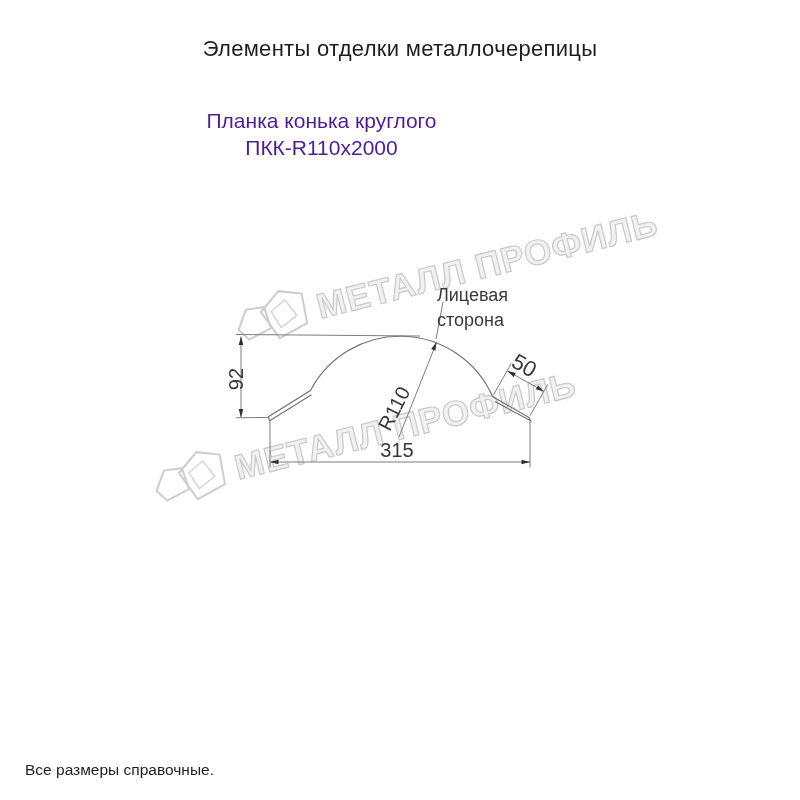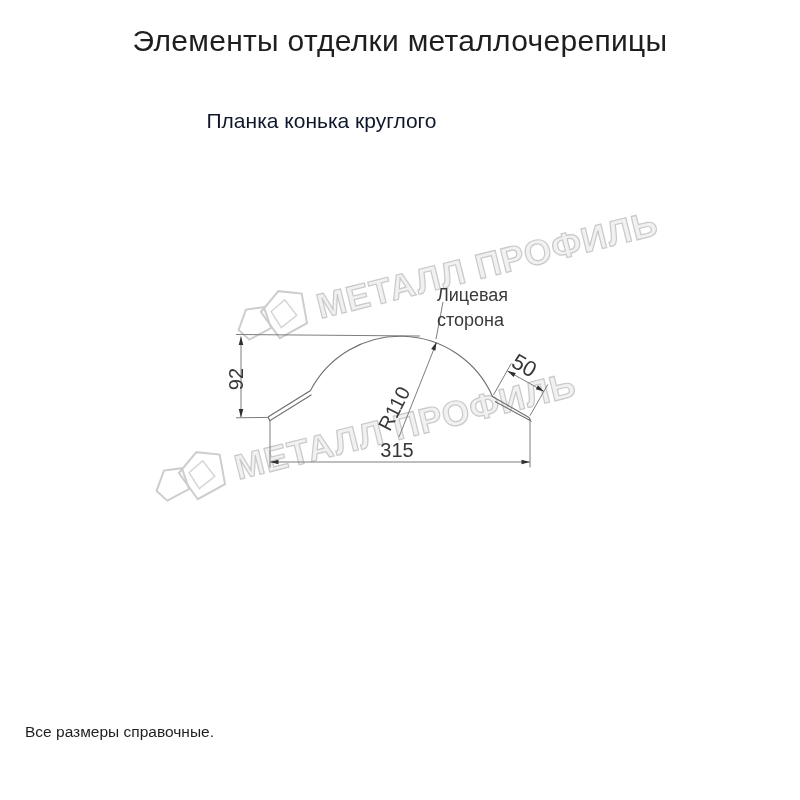--- a/index.html
+++ b/index.html
@@ -2,29 +2,29 @@
 <html><head>
 <meta charset="utf-8">
 <style>
   html,body{margin:0;padding:0;}
   body{
     width:800px;height:800px;position:relative;background:#ffffff;
     font-family:"Liberation Sans","DejaVu Sans",sans-serif;
     overflow:hidden;
   }
   .page-title{
-    position:absolute;top:24px;left:0;width:800px;text-align:center;
-    font-size:30px;font-weight:normal;color:#1e1e1e;letter-spacing:.3px;
+    position:absolute;top:36px;left:0;width:800px;text-align:center;
+    font-size:22px;font-weight:normal;color:#1e1e1e;letter-spacing:.3px;
   }
   .subtitle{
     position:absolute;top:107px;left:0;width:643px;text-align:center;
-    font-size:21px;line-height:27px;color:#0f172a;
+    font-size:21px;line-height:27px;color:#4c1d95;
   }
   .notes{
-    position:absolute;top:720px;left:25px;
+    position:absolute;top:758px;left:25px;
     font-size:15.5px;line-height:23.5px;color:#1f1f1f;
   }
   
   .wm-band{
     position:absolute;display:flex;align-items:center;gap:6px;
     transform:rotate(-14deg);transform-origin:0 50%;
     pointer-events:none;
   }
   .wm-text{
     font-size:35px;font-weight:bold;letter-spacing:1px;white-space:nowrap;
@@ -52,20 +52,21 @@
     <polygon points="4,30 16,12 34,14 36,36 12,42" fill="none" stroke="#c8c8c8" stroke-width="2"></polygon>
     <polygon points="30,18 52,2 74,10 72,40 42,48" fill="none" stroke="#c8c8c8" stroke-width="2"></polygon>
     <polygon points="40,20 56,12 64,30 46,38" fill="#ffffff" stroke="#d2d2d2" stroke-width="1.5"></polygon>
   </svg>
   <span class="wm-text">МЕТАЛЛ ПРОФИЛЬ</span>
 </div>
 
 <div class="page-title">Элементы отделки металлочерепицы</div>
 <div class="subtitle">
   <div>Планка конька круглого</div>
+  <div>ПКК-R110х2000</div>
 </div>
 
 <svg class="diagram" width="800" height="800" viewBox="0 0 800 800">
   <g stroke="#6e6e6e" stroke-width="1.1" fill="none">
 
     <path d="M 268,417 L 310.5,390.5 A 101,101 0 0 1 492.5,396.5 L 529,417.5"></path>
 
     <path d="M 268,417 L 269.8,420.6 L 311.5,394.8"></path>
 
     <path d="M 529,417.5 L 530.6,420.8 L 495,401.5"></path>

